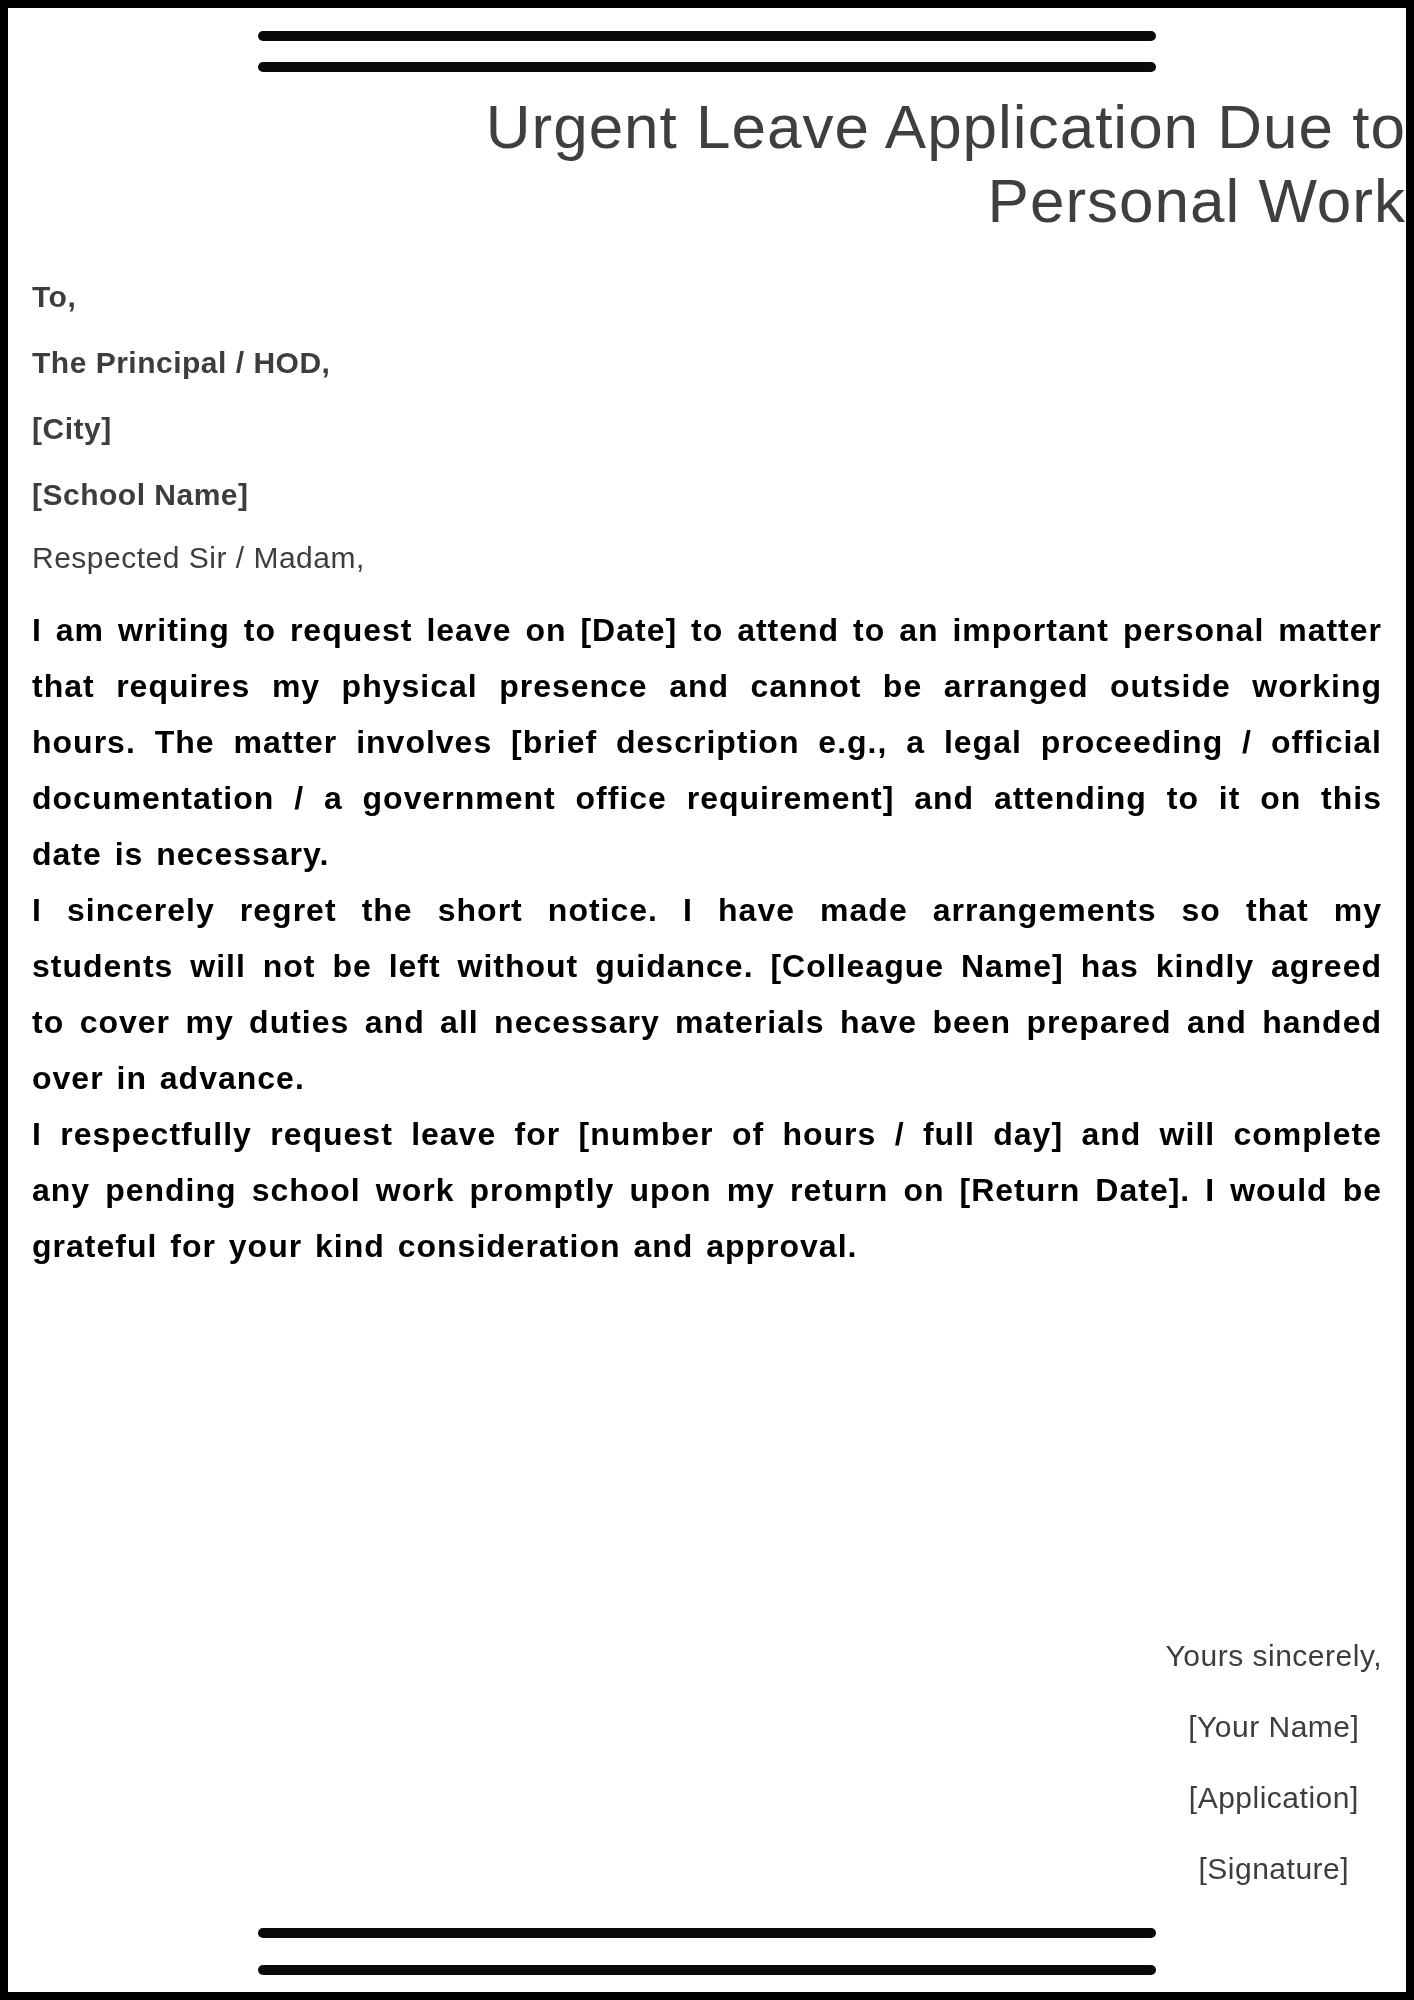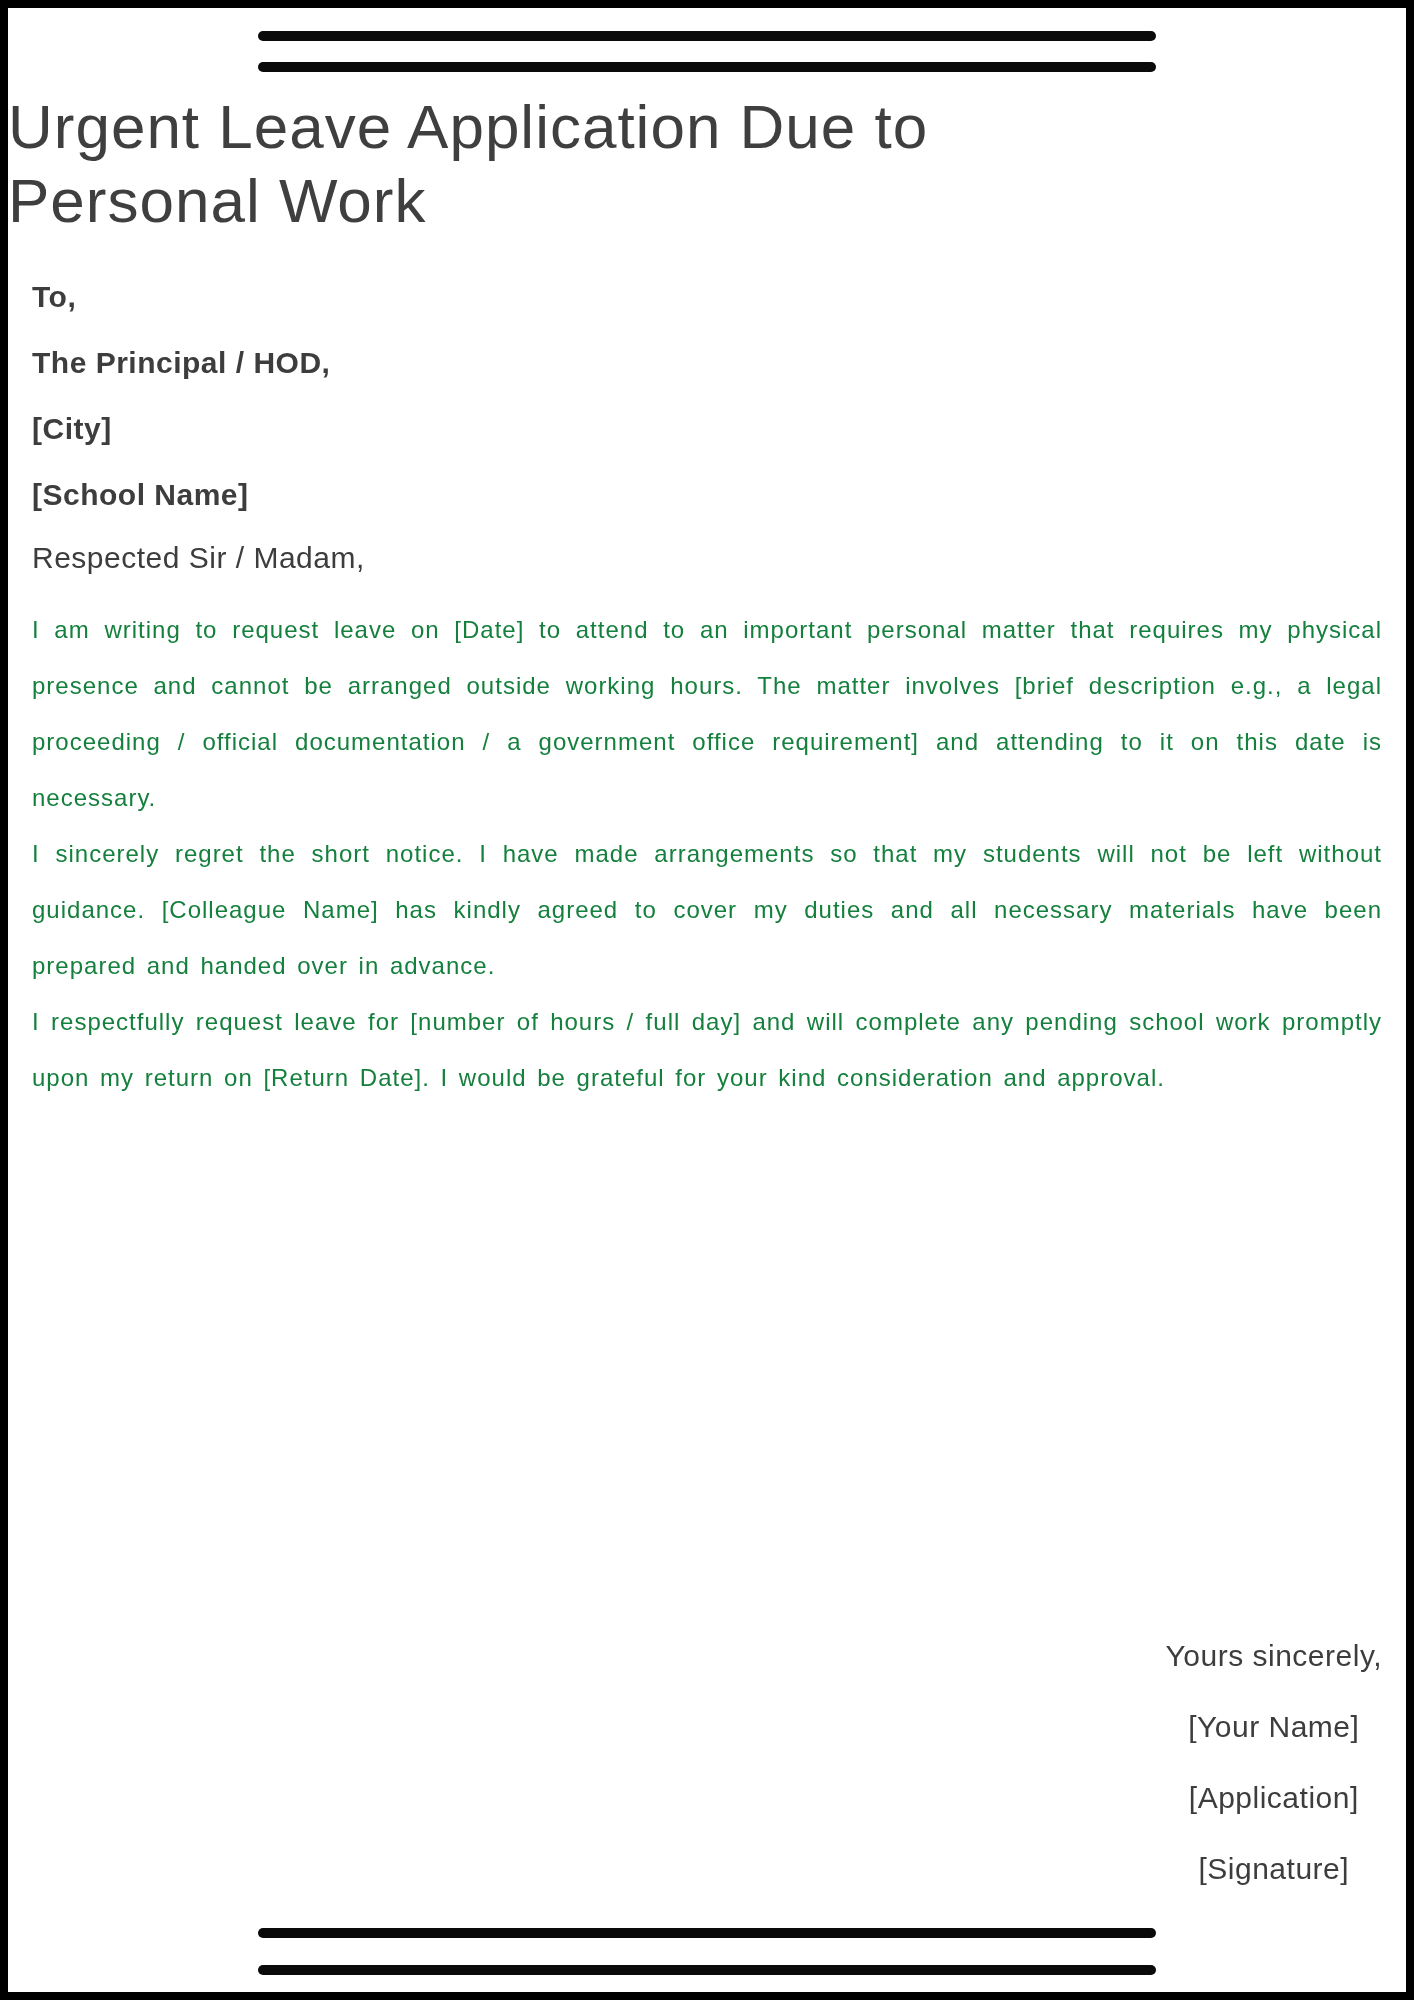--- a/index.html
+++ b/index.html
@@ -31,21 +31,21 @@
     gap: 27px;
   }
   .rule {
     width: 898px;
     height: 10px;
     background: #0a0a0a;
     border-radius: 5px;
   }
   .title {
     margin-top: 18px;
-    text-align: left;
+    text-align: right;
     font-size: 62px;
     line-height: 74px;
     letter-spacing: 1px;
     color: #3f3f3f;
     white-space: pre-line;
     font-weight: 400;
   }
   .content {
     padding: 0 24px;
   }
@@ -63,26 +63,27 @@
     letter-spacing: 0.5px;
   }
   .salutation {
     margin-top: 8px;
     font-size: 30px;
     line-height: 44px;
     letter-spacing: 0.5px;
   }
   .body-text { margin-top: 22px; }
   .body-text p {
-    font-size: 24px;
+    font-size: 32px;
     line-height: 56px;
     letter-spacing: 1px;
     word-spacing: 3px;
     text-align: justify;
-    color: #15803d;
+    color: #000000;
+    font-weight: bold;
   }
   .closing {
     position: absolute;
     top: 1612px;
     right: 24px;
     text-align: center;
     font-size: 30px;
     line-height: 71px;
     letter-spacing: 0.5px;
   }

